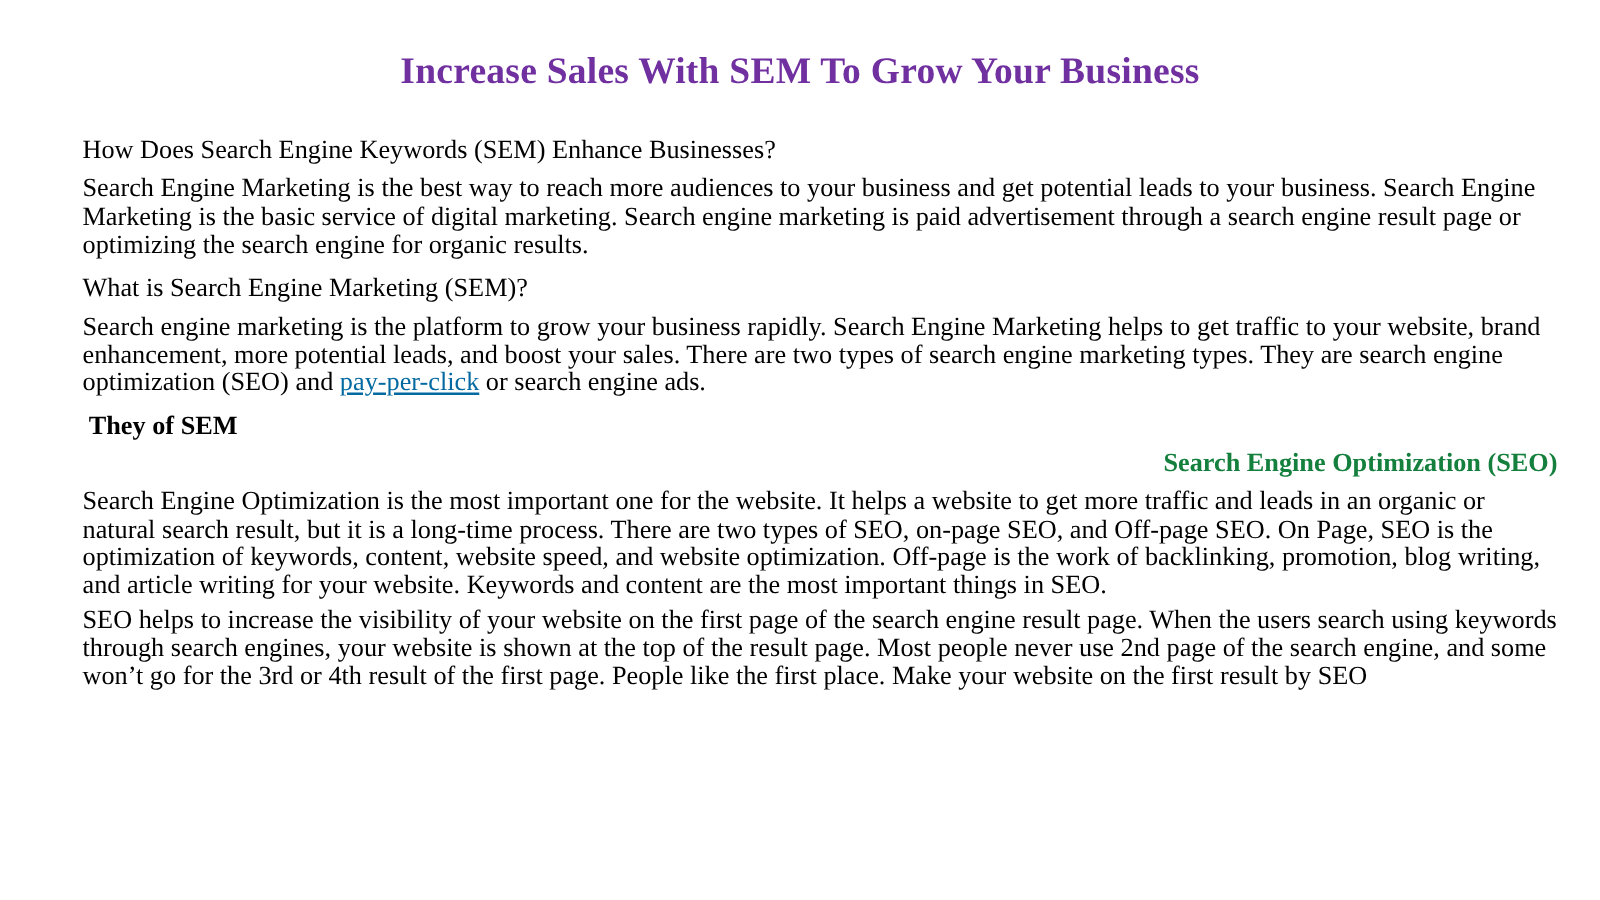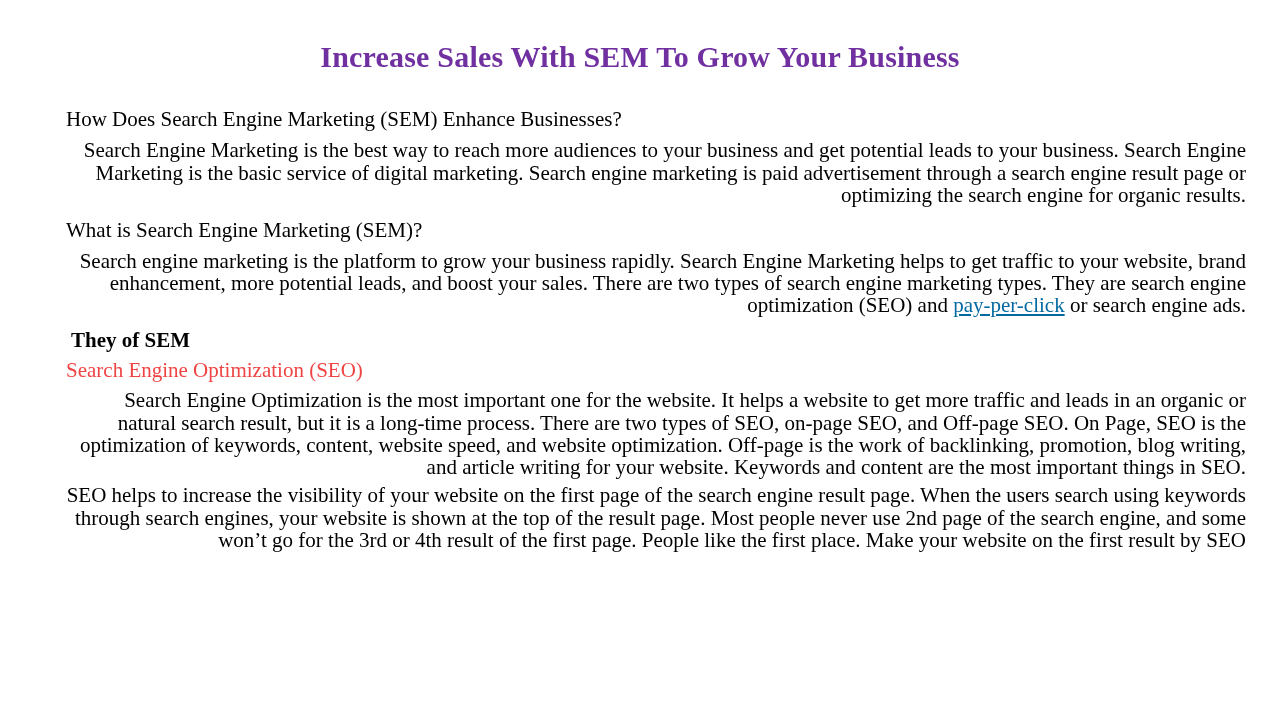--- a/index.html
+++ b/index.html
@@ -39,64 +39,64 @@
   }
   p {
     margin: 0 0 6px 0;
     font-size: 21px;
     line-height: 1.07;
     color: #000000;
     text-align: left;
   }
   p.tight {
     line-height: 1.06;
-    text-align: right;
   }
   .q-line {
     margin-bottom: 9px;
   }
   .heading-b {
     font-weight: normal;
     font-size: 21px;
     margin-bottom: 8px;
     margin-top: 2px;
   }
   .types-heading {
     font-weight: bold;
     font-size: 21px;
     margin-top: 6px;
     margin-bottom: 7px;
     padding-left: 5px;
   }
   .seo-heading {
-    font-weight: normal;
+    font-weight: bold;
     font-size: 21px;
-    color: #ef4444;
+    color: #15803d;
     margin-bottom: 8px;
+    text-align: right;
   }
   a.link {
     color: #0369a1;
     text-decoration: underline;
   }
   .para-gap {
     margin-bottom: 13px;
   }
   .para-gap2 {
   }
 </style>
 </head>
 <body>
 
 <div class="slide">
 
   <div class="title">Increase Sales With SEM To Grow Your Business</div>
 
   <div class="body-block">
 
-    <p class="q-line">How Does Search Engine Marketing (SEM) Enhance Businesses?</p>
+    <p class="q-line">How Does Search Engine Keywords (SEM) Enhance Businesses?</p>
 
     <p class="tight para-gap">Search Engine Marketing is the best way to reach more audiences to your business and get potential leads to your business. Search Engine Marketing is the basic service of digital marketing. Search engine marketing is paid advertisement through a search engine result page or optimizing the search engine for organic results.</p>
 
     <p class="heading-b">What is Search Engine Marketing (SEM)?</p>
 
     <p class="tight para-gap"><span>Search engine marketing is the platform to grow your business rapidly. Search Engine Marketing helps to get traffic to your website, brand enhancement, more potential leads, and boost your sales. There are two types of search engine marketing types. They are search engine optimization (SEO) and </span><a class="link" href="#">pay-per-click</a><span> or search engine ads.</span></p>
 
     <p class="types-heading">They of SEM</p>
 
     <p class="seo-heading">Search Engine Optimization (SEO)</p>

